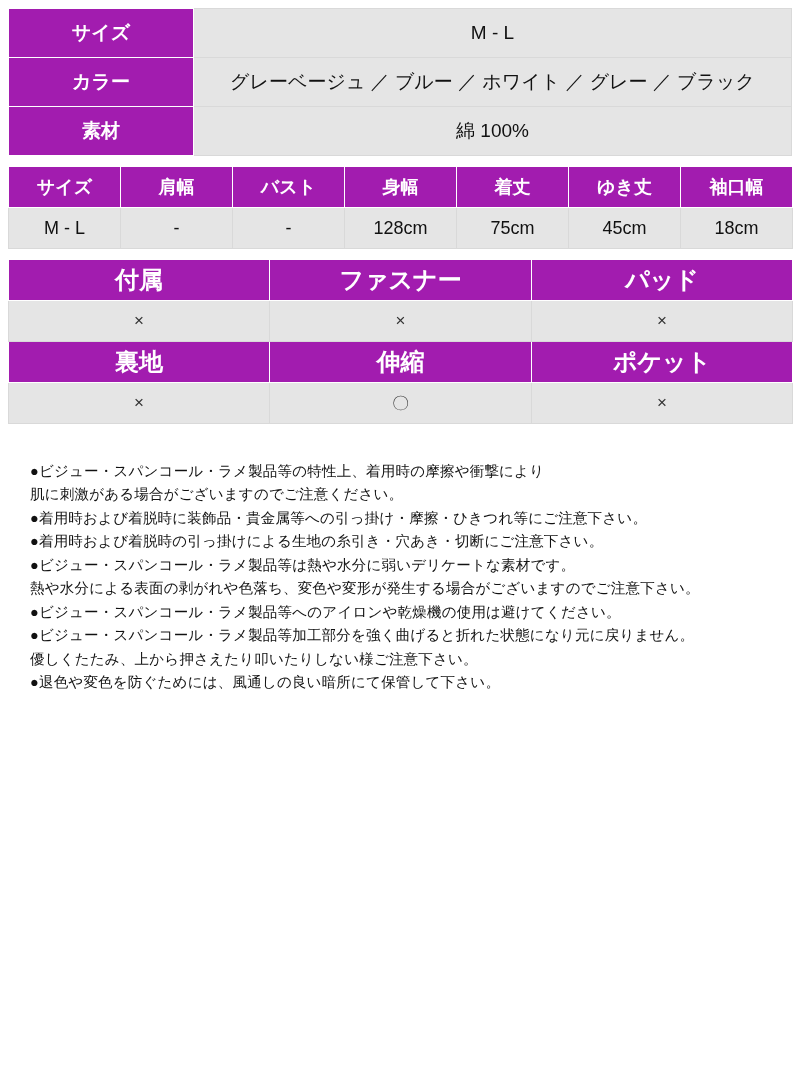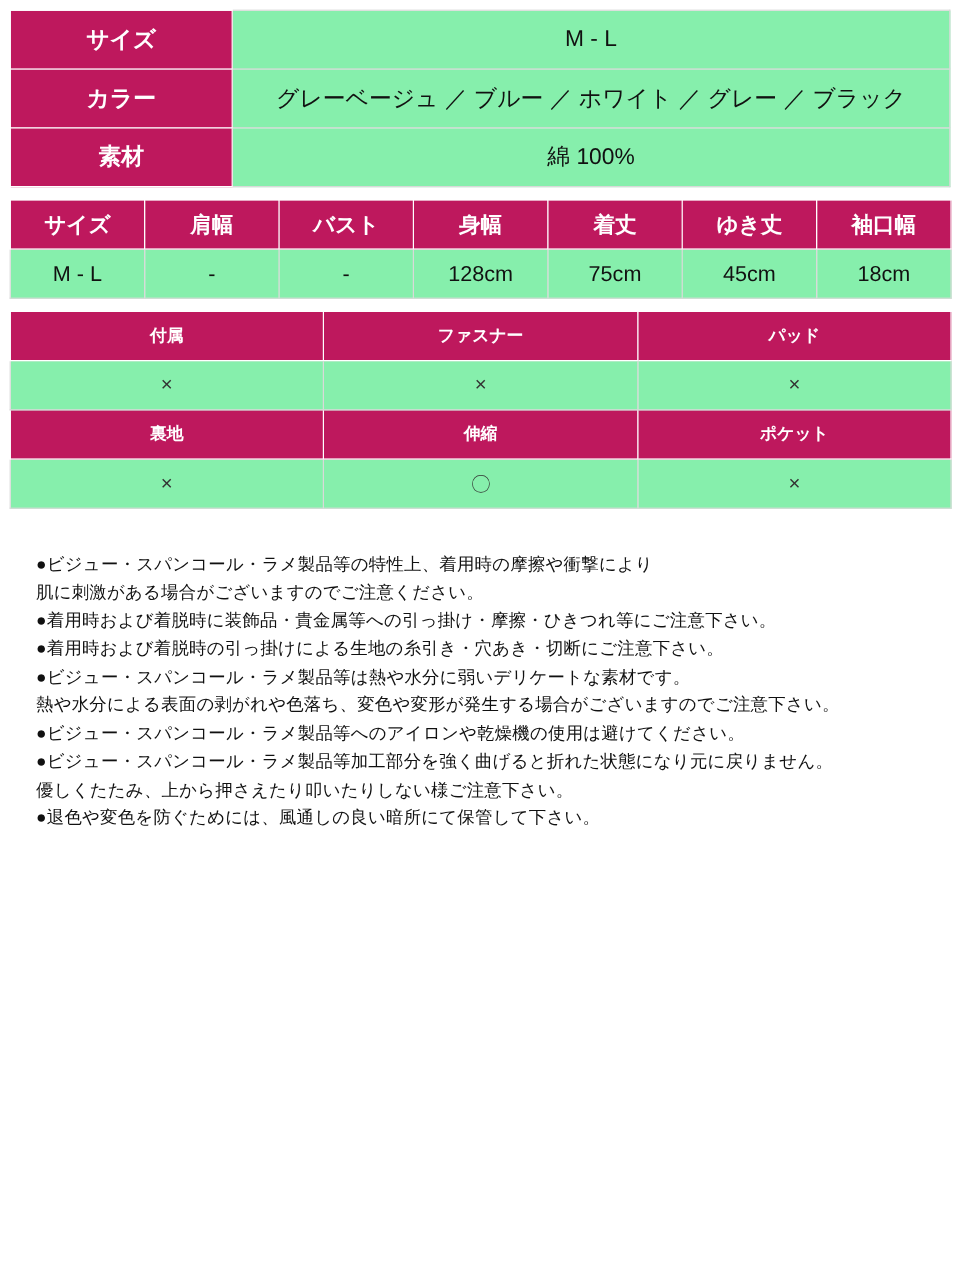--- a/index.html
+++ b/index.html
@@ -28,43 +28,43 @@
   }
   td, th {
     border: 1px solid #ffffff;
     font-weight: normal;
     text-align: center;
     vertical-align: middle;
     font-size: 18px;
     padding: 0;
   }
   .hdr {
-    background: #be185d;
+    background: #a21caf;
     color: #ffffff;
     font-weight: bold;
   }
   .val {
-    background: #86efac;
+    background: #e5e5e5;
     color: #111111;
     border: 1px solid #d9d9d9;
   }
 
   
   #spec-table td { height: 48px; }
   #spec-table .hdr { width: 184px; font-size: 19px; }
   #spec-table .val { font-size: 19px; }
 
   
   #size-table { margin-top: 10px; }
   #size-table td { height: 40px; font-size: 18px; }
   #size-table .hdr { font-size: 18px; }
 
   
   #attr-table { margin-top: 10px; }
-  #attr-table td { height: 40px; font-size: 14px; }
+  #attr-table td { height: 40px; font-size: 24px; }
   #attr-table .mark { font-size: 17px; color: #333; }
 
   .notes {
     margin-top: 36px;
     padding-left: 22px;
     font-size: 14.5px;
     line-height: 1.62;
     color: #111111;
     letter-spacing: 0.2px;
   }

